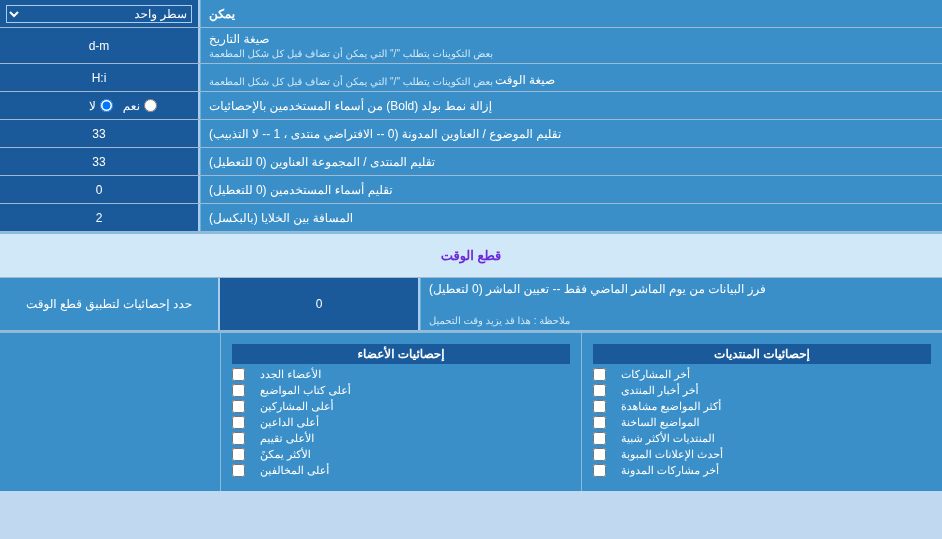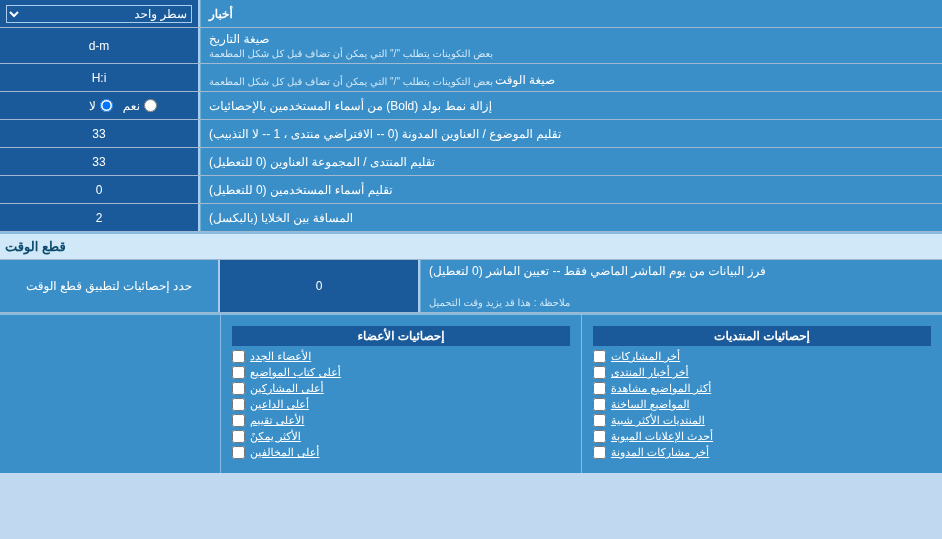--- a/index.html
+++ b/index.html
@@ -45,23 +45,23 @@
       background: #1a5a9a;
       color: #fff;
       border: none;
       text-align: center;
       font-size: 12px;
       width: 100%;
       outline: none;
     }
     .section-header {
       background: #d0e8f8;
-      color: #0c4a6e;
-      text-align: left;
-      padding: 5px;
+      color: #6d28d9;
+      text-align: center;
+      padding: 14px;
       font-weight: bold;
       font-size: 13px;
       border-bottom: 1px solid #a0b8d0;
       border-top: 2px solid #88bbdd;
     }
     .radio-label {
       color: #fff;
       font-size: 12px;
     }
     .bottom-section {
@@ -80,26 +80,25 @@
       color: #fff;
       text-align: center;
       padding: 3px 5px;
       font-weight: bold;
       font-size: 12px;
       margin-bottom: 4px;
     }
     .checkbox-item {
       display: flex;
       align-items: flex-start;
-      gap: 5px;
+      gap: 15px;
       margin-bottom: 3px;
       color: #fff;
       font-size: 11px;
       justify-content: flex-end;
-      text-decoration: underline;
     }
     .checkbox-item input[type="checkbox"] {
       margin: 0;
     }
     .time-cutoff-row {
       display: flex;
       align-items: stretch;
       border-bottom: 1px solid #a0b8d0;
       min-height: 44px;
     }
@@ -134,21 +133,21 @@
       border-right: 2px solid #aaccee;
     }
   </style>
 </head>
 <body>
 
 <div class="main-container">
 
   <div class="row">
     <div class="row-label" style="font-weight:bold;">
-      <span>أخبار</span>
+      <span>يمكن</span>
     </div>
     <div class="row-input" style="width:200px; justify-content:center;">
       <select style="background:#1a5a9a;color:#fff;border:1px solid #aaccee;font-size:12px;direction:rtl;width:100%;">
         <option>سطر واحد</option>
         <option>سطرين</option>
         <option>ثلاثة أسطر</option>
       </select>
     </div>
   </div>
 

